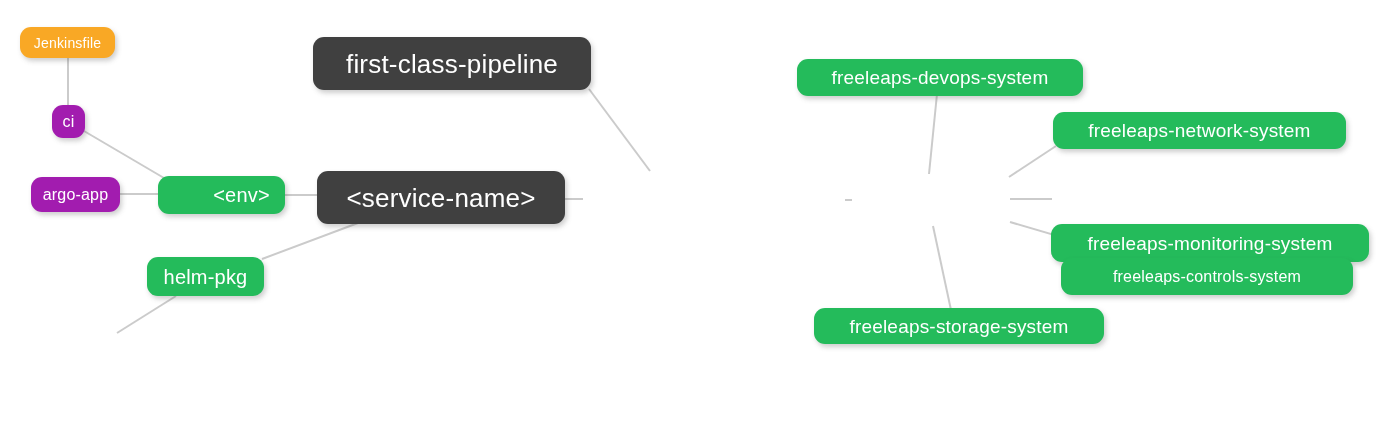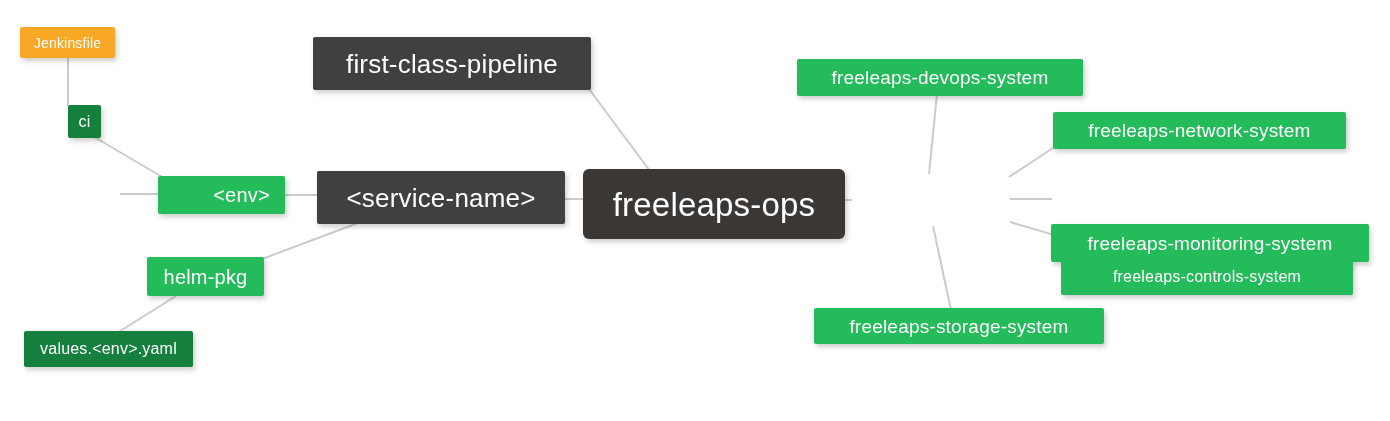--- a/index.html
+++ b/index.html
@@ -13,29 +13,29 @@
   }
   svg.edges { position: absolute; left: 0; top: 0; width: 1390px; height: 421px; }
   svg.edges line { stroke: #cbcbcb; stroke-width: 2; }
   .node {
     position: absolute;
     display: flex;
     align-items: center;
     justify-content: center;
     color: #ffffff;
     white-space: nowrap;
-    border-radius: 2px;
+    border-radius: 11px;
     box-shadow: 2px 3px 5px rgba(80,80,80,0.28);
     cursor: pointer;
     line-height: 1;
     letter-spacing: 0.2px;
   }
   .blue   { background: #404040; }
   .green  { background: #24bb5b; }
-  .red    { background: #15803d; margin-left: 16px; }
+  .red    { background: #a21caf; }
   .orange { background: #f9a825; }
   .dark   { background: #3b3735; border-radius: 6px; }
 
   #n-jenkinsfile { left: 20px;  top: 27px;  width: 95px;  height: 31px; font-size: 14px; }
   #n-ci          { left: 52px;  top: 105px; width: 33px;  height: 33px; font-size: 16px; }
   #n-argo-app    { left: 31px;  top: 177px; width: 89px;  height: 35px; font-size: 16px; }
   #n-env         { left: 158px; top: 176px; width: 87px;  height: 38px; font-size: 20px; padding-left: 40px; }
   #n-helm-pkg    { left: 147px; top: 257px; width: 117px; height: 39px; font-size: 20px; }
   #n-values      { left: 8px;   top: 331px; width: 169px; height: 36px; font-size: 16px; }
   #n-fcp         { left: 313px; top: 37px;  width: 278px; height: 53px; font-size: 26px; }
@@ -65,25 +65,24 @@
     <line x1="845" y1="200" x2="852" y2="200"></line>
     <line x1="929" y1="174" x2="940" y2="64"></line>
     <line x1="1009" y1="177" x2="1056" y2="146"></line>
     <line x1="1010" y1="199" x2="1052" y2="199"></line>
     <line x1="1010" y1="222" x2="1136" y2="259"></line>
     <line x1="933" y1="226" x2="951" y2="310"></line>
   </svg>
 
   <div id="n-jenkinsfile" class="node orange">Jenkinsfile</div>
   <div id="n-ci" class="node red">ci</div>
+  <div id="n-argo-app" class="node red">argo-app</div>
   <div id="n-env" class="node green">&lt;env&gt;</div>
   <div id="n-helm-pkg" class="node green">helm-pkg</div>
-  <div id="n-values" class="node red">values.&lt;env&gt;.yaml</div>
   <div id="n-fcp" class="node blue">first-class-pipeline</div>
   <div id="n-service" class="node blue">&lt;service-name&gt;</div>
-  <div id="n-ops" class="node dark">freeleaps-ops</div>
   <div id="n-devops" class="node green">freeleaps-devops-system</div>
   <div id="n-network" class="node green">freeleaps-network-system</div>
   <div id="n-monitoring" class="node green">freeleaps-monitoring-system</div>
   <div id="n-controls" class="node green">freeleaps-controls-system</div>
   <div id="n-storage" class="node green">freeleaps-storage-system</div>
 
 </div>
 
 </body></html>

